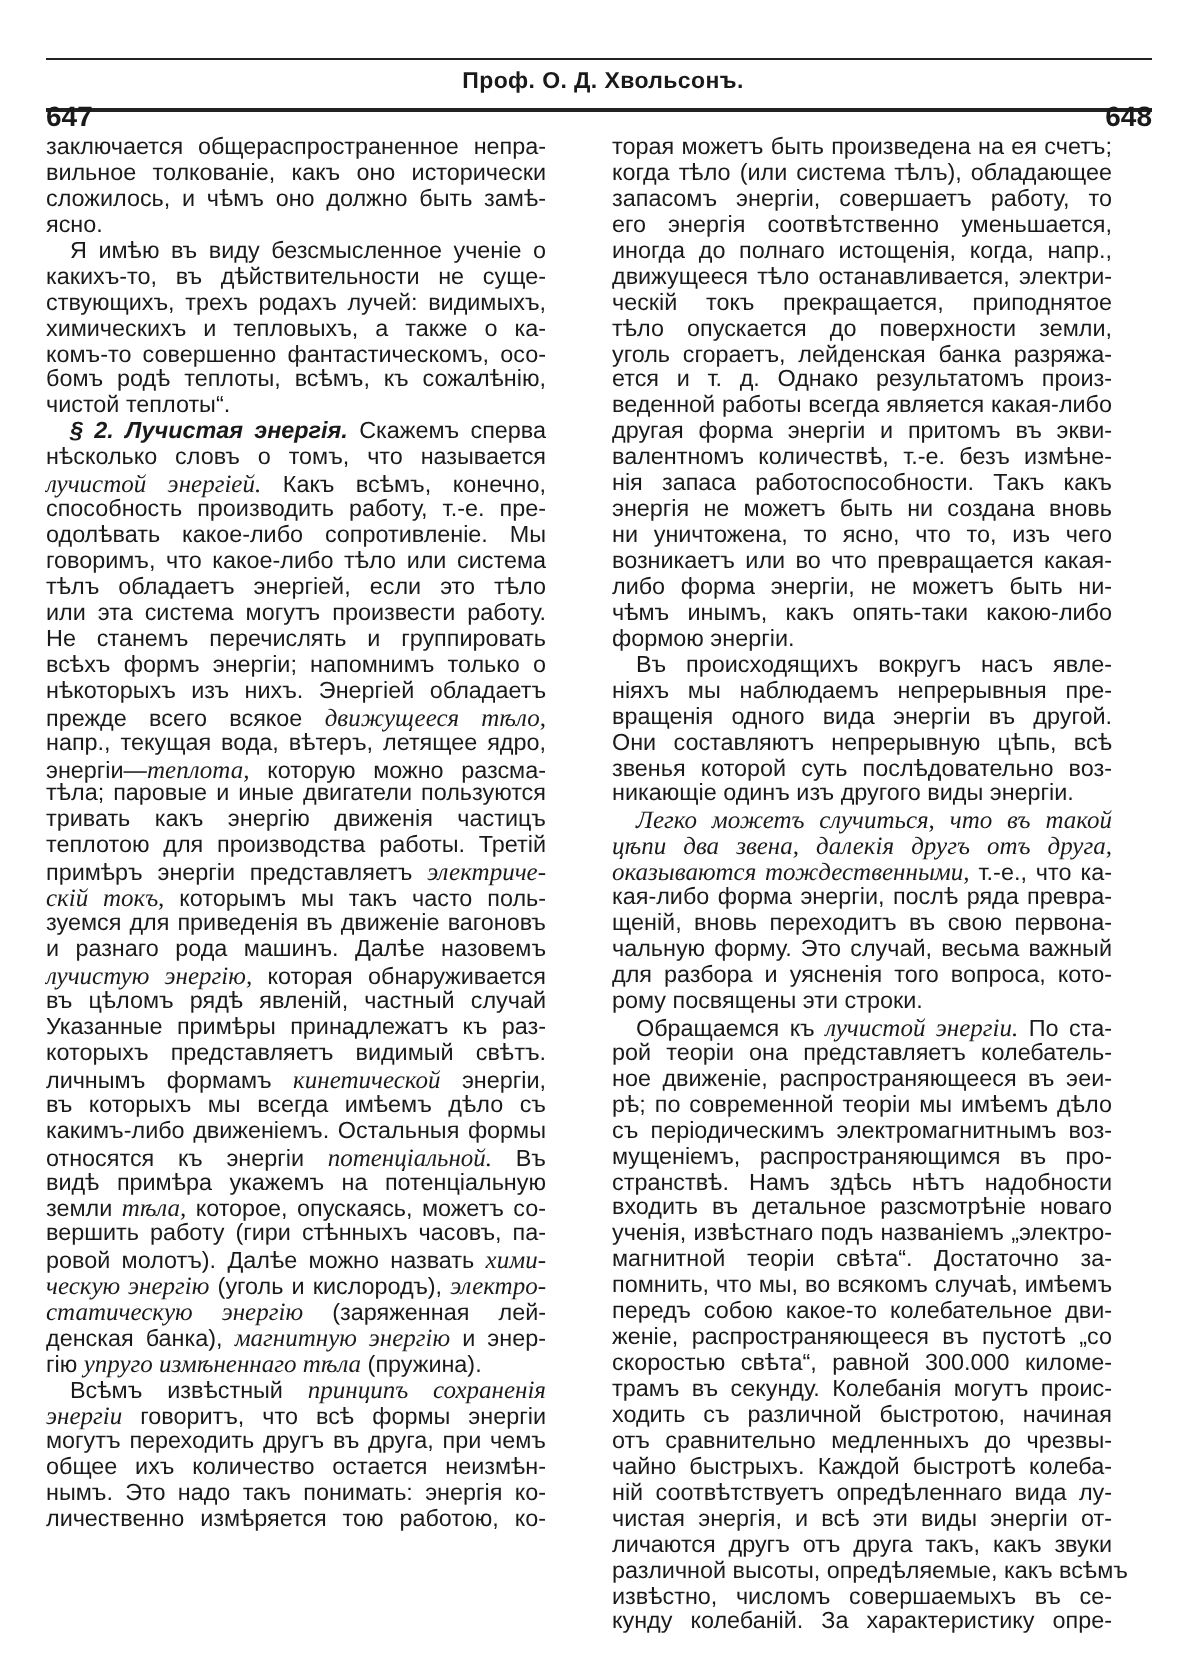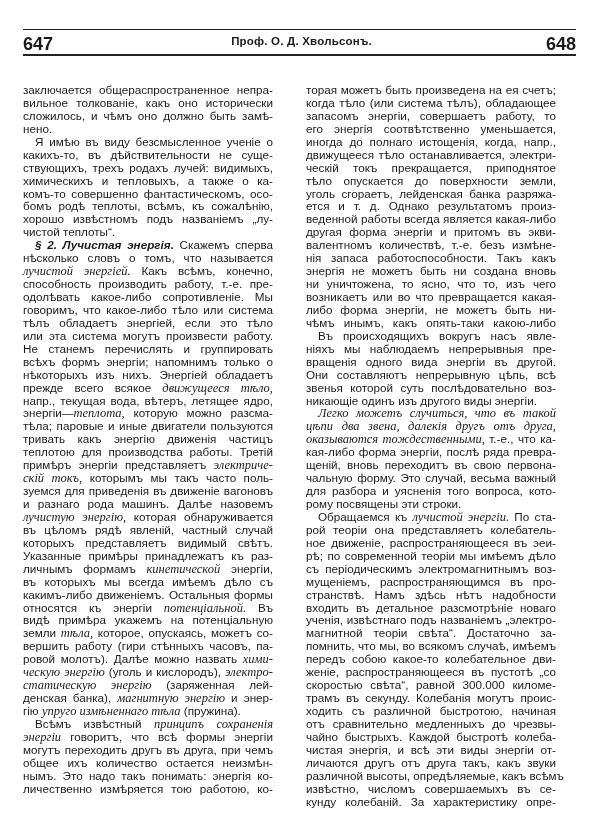--- a/index.html
+++ b/index.html
@@ -4,26 +4,26 @@
   <style>
     html, body { margin: 0; padding: 0; background: #ffffff; }
     body {
       width: 600px; height: 840px; position: relative; overflow: hidden;
       font-family: "DejaVu Sans", sans-serif; color: #1a1a1a;
     }
     .header {
       position: absolute; left: 23px; top: 29px; width: 553px; height: 24px;
       border-top: 1.5px solid #222; border-bottom: 2px solid #222;
     }
-    .header .pg { position: absolute; top: 4px; font-size: 18px; font-family: "Liberation Sans", sans-serif; font-weight: 600; }
+    .header .pg { position: absolute; top: 20px; font-size: 14px; font-family: "Liberation Sans", sans-serif; font-weight: 600; }
     .header .pg.left { left: 0; }
     .header .pg.right { right: 0; }
     .header .title { position: absolute; top: 5px; left: 4px; right: 0; text-align: center; font-size: 11.5px; font-family: "Liberation Sans", sans-serif; font-weight: 600; letter-spacing: 0.2px; }
     .col {
-      position: absolute; top: 84px; width: 250px;
+      position: absolute; top: 68px; width: 250px;
       font-family: "Liberation Sans", sans-serif; font-size: 11.7px; line-height: 12.95px;
       text-align: justify;
     }
     .col.left { left: 23px; }
     .col.right { left: 306px; width: 250px; }
     .line { display: block; white-space: nowrap; text-align-last: justify; text-align: justify; height: 12.95px; overflow: visible; }
     .line.last { text-align-last: left; }
     .line.indent { padding-left: 12px; }
     i, .it { font-family: "Liberation Serif", serif; font-style: italic; font-size: 12.5px; }
     b, .bold { font-weight: 700; font-style: italic; }
@@ -34,28 +34,27 @@
 <div class="header">
   <span class="pg left">647</span>
   <span class="title">Проф. О. Д. Хвольсонъ.</span>
   <span class="pg right">648</span>
 </div>
 
 <div class="col left" id="col-left">
     <span class="line"><span>заключается общераспространенное непра-</span></span>
     <span class="line"><span>вильное толкованіе, какъ оно исторически</span></span>
     <span class="line"><span>сложилось, и чѣмъ оно должно быть замѣ-</span></span>
-    <span class="line last"><span>нено.</span></span>
+    <span class="line last"><span>ясно.</span></span>
     <span class="line indent"><span>Я имѣю въ виду безсмысленное ученіе о</span></span>
     <span class="line"><span>какихъ-то, въ дѣйствительности не суще-</span></span>
     <span class="line"><span>ствующихъ, трехъ родахъ лучей: видимыхъ,</span></span>
     <span class="line"><span>химическихъ и тепловыхъ, а также о ка-</span></span>
     <span class="line"><span>комъ-то совершенно фантастическомъ, осо-</span></span>
     <span class="line"><span>бомъ родѣ теплоты, всѣмъ, къ сожалѣнію,</span></span>
-    <span class="line"><span>хорошо извѣстномъ подъ названіемъ „лу-</span></span>
     <span class="line last"><span>чистой теплоты“.</span></span>
     <span class="line indent"><span class="bold">§ 2. Лучистая энергія.</span><span> Скажемъ сперва</span></span>
     <span class="line"><span>нѣсколько словъ о томъ, что называется</span></span>
     <span class="line"><span class="it">лучистой энергіей.</span><span> Какъ всѣмъ, конечно,</span></span>
     <span class="line"><span>способность производить работу, т.-е. пре-</span></span>
     <span class="line"><span>одолѣвать какое-либо сопротивленіе. Мы</span></span>
     <span class="line"><span>говоримъ, что какое-либо тѣло или система</span></span>
     <span class="line"><span>тѣлъ обладаетъ энергіей, если это тѣло</span></span>
     <span class="line"><span>или эта система могутъ произвести работу.</span></span>
     <span class="line"><span>Не станемъ перечислять и группировать</span></span>
@@ -66,22 +65,22 @@
     <span class="line"><span>энергіи—</span><span class="it">теплота,</span><span> которую можно разсма-</span></span>
     <span class="line"><span>тѣла; паровые и иные двигатели пользуются</span></span>
     <span class="line"><span>тривать какъ энергію движенія частицъ</span></span>
     <span class="line"><span>теплотою для производства работы. Третій</span></span>
     <span class="line"><span>примѣръ энергіи представляетъ </span><span class="it">электриче-</span></span>
     <span class="line"><span class="it">скій токъ,</span><span> которымъ мы такъ часто поль-</span></span>
     <span class="line"><span>зуемся для приведенія въ движеніе вагоновъ</span></span>
     <span class="line"><span>и разнаго рода машинъ. Далѣе назовемъ</span></span>
     <span class="line"><span class="it">лучистую энергію,</span><span> которая обнаруживается</span></span>
     <span class="line"><span>въ цѣломъ рядѣ явленій, частный случай</span></span>
+    <span class="line"><span>Указанные примѣры принадлежатъ къ раз-</span></span>
     <span class="line"><span>которыхъ представляетъ видимый свѣтъ.</span></span>
-    <span class="line"><span>Указанные примѣры принадлежатъ къ раз-</span></span>
     <span class="line"><span>личнымъ формамъ </span><span class="it">кинетической</span><span> энергіи,</span></span>
     <span class="line"><span>въ которыхъ мы всегда имѣемъ дѣло съ</span></span>
     <span class="line"><span>какимъ-либо движеніемъ. Остальныя формы</span></span>
     <span class="line"><span>относятся къ энергіи </span><span class="it">потенціальной.</span><span> Въ</span></span>
     <span class="line"><span>видѣ примѣра укажемъ на потенціальную</span></span>
     <span class="line"><span>земли </span><span class="it">тѣла,</span><span> которое, опускаясь, можетъ со-</span></span>
     <span class="line"><span>вершить работу (гири стѣнныхъ часовъ, па-</span></span>
     <span class="line"><span>ровой молотъ). Далѣе можно назвать </span><span class="it">хими-</span></span>
     <span class="line"><span class="it">ческую энергію</span><span> (уголь и кислородъ), </span><span class="it">электро-</span></span>
     <span class="line"><span class="it">статическую энергію</span><span> (заряженная лей-</span></span>
@@ -107,20 +106,21 @@
     <span class="line"><span>ется и т. д. Однако результатомъ произ-</span></span>
     <span class="line"><span>веденной работы всегда является какая-либо</span></span>
     <span class="line"><span>другая форма энергіи и притомъ въ экви-</span></span>
     <span class="line"><span>валентномъ количествѣ, т.-е. безъ измѣне-</span></span>
     <span class="line"><span>нія запаса работоспособности. Такъ какъ</span></span>
     <span class="line"><span>энергія не можетъ быть ни создана вновь</span></span>
     <span class="line"><span>ни уничтожена, то ясно, что то, изъ чего</span></span>
     <span class="line"><span>возникаетъ или во что превращается какая-</span></span>
     <span class="line"><span>либо форма энергіи, не можетъ быть ни-</span></span>
     <span class="line"><span>чѣмъ инымъ, какъ опять-таки какою-либо</span></span>
+    <span class="line last"><span>формою энергіи.</span></span>
     <span class="line indent"><span>Въ происходящихъ вокругъ насъ явле-</span></span>
     <span class="line"><span>ніяхъ мы наблюдаемъ непрерывныя пре-</span></span>
     <span class="line"><span>вращенія одного вида энергіи въ другой.</span></span>
     <span class="line"><span>Они составляютъ непрерывную цѣпь, всѣ</span></span>
     <span class="line"><span>звенья которой суть послѣдовательно воз-</span></span>
     <span class="line last"><span>никающіе одинъ изъ другого виды энергіи.</span></span>
     <span class="line indent"><span class="it">Легко можетъ случиться, что въ такой</span></span>
     <span class="line"><span class="it">цѣпи два звена, далекія другъ отъ друга,</span></span>
     <span class="line"><span class="it">оказываются тождественными,</span><span> т.-е., что ка-</span></span>
     <span class="line"><span>кая-либо форма энергіи, послѣ ряда превра-</span></span>
@@ -139,18 +139,19 @@
     <span class="line"><span>ученія, извѣстнаго подъ названіемъ „электро-</span></span>
     <span class="line"><span>магнитной теоріи свѣта“. Достаточно за-</span></span>
     <span class="line"><span>помнить, что мы, во всякомъ случаѣ, имѣемъ</span></span>
     <span class="line"><span>передъ собою какое-то колебательное дви-</span></span>
     <span class="line"><span>женіе, распространяющееся въ пустотѣ „со</span></span>
     <span class="line"><span>скоростью свѣта“, равной 300.000 киломе-</span></span>
     <span class="line"><span>трамъ въ секунду. Колебанія могутъ проис-</span></span>
     <span class="line"><span>ходить съ различной быстротою, начиная</span></span>
     <span class="line"><span>отъ сравнительно медленныхъ до чрезвы-</span></span>
     <span class="line"><span>чайно быстрыхъ. Каждой быстротѣ колеба-</span></span>
+    <span class="line"><span>ній соотвѣтствуетъ опредѣленнаго вида лу-</span></span>
     <span class="line"><span>чистая энергія, и всѣ эти виды энергіи от-</span></span>
     <span class="line"><span>личаются другъ отъ друга такъ, какъ звуки</span></span>
     <span class="line"><span>различной высоты, опредѣляемые, какъ всѣмъ</span></span>
     <span class="line"><span>извѣстно, числомъ совершаемыхъ въ се-</span></span>
     <span class="line"><span>кунду колебаній. За характеристику опре-</span></span>
   </div>
 
 </body></html>

